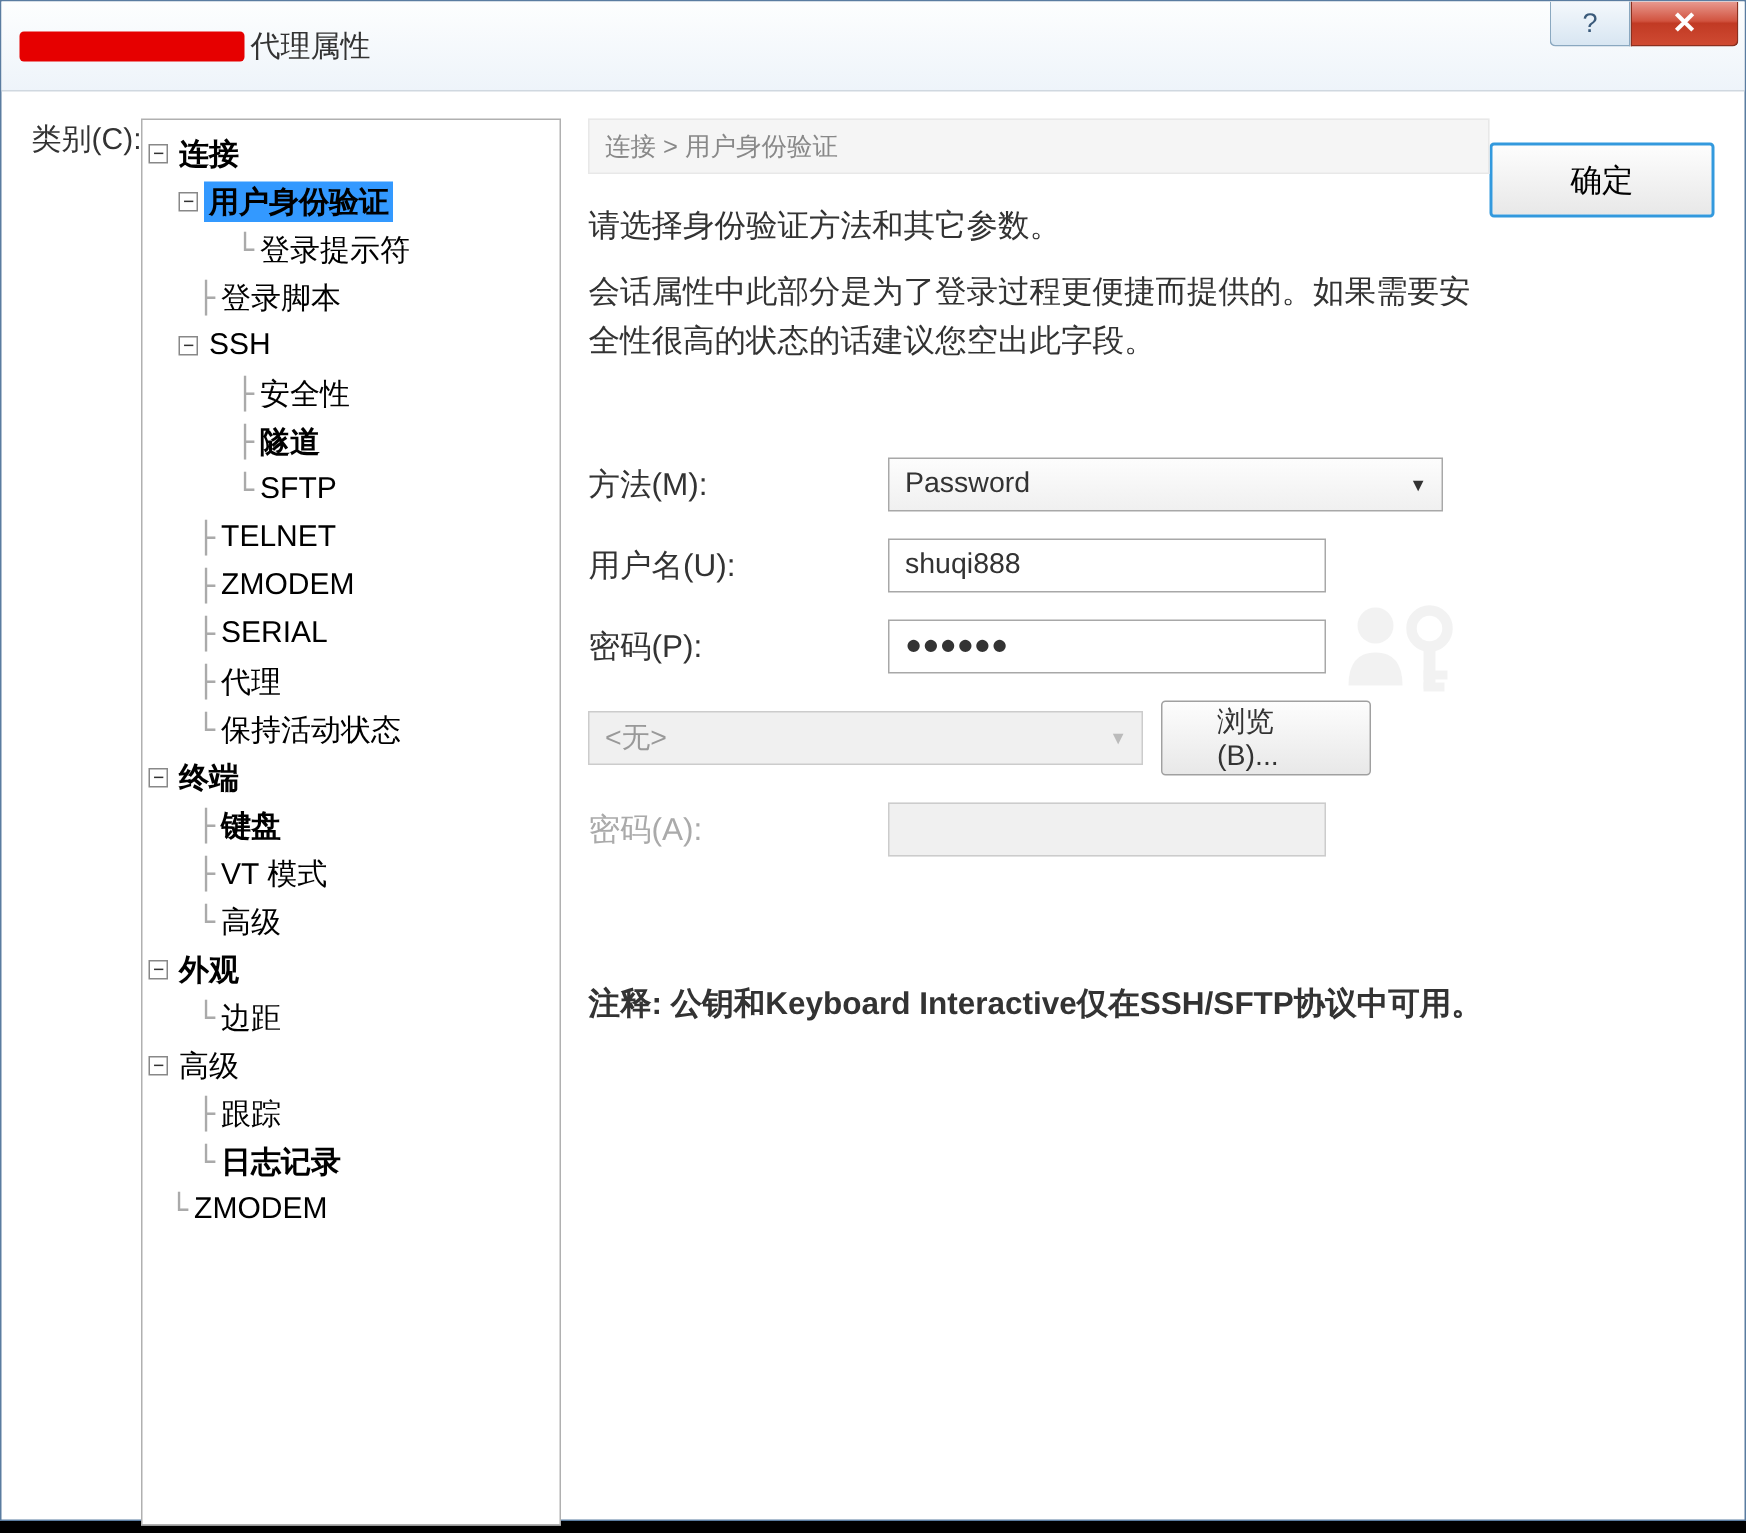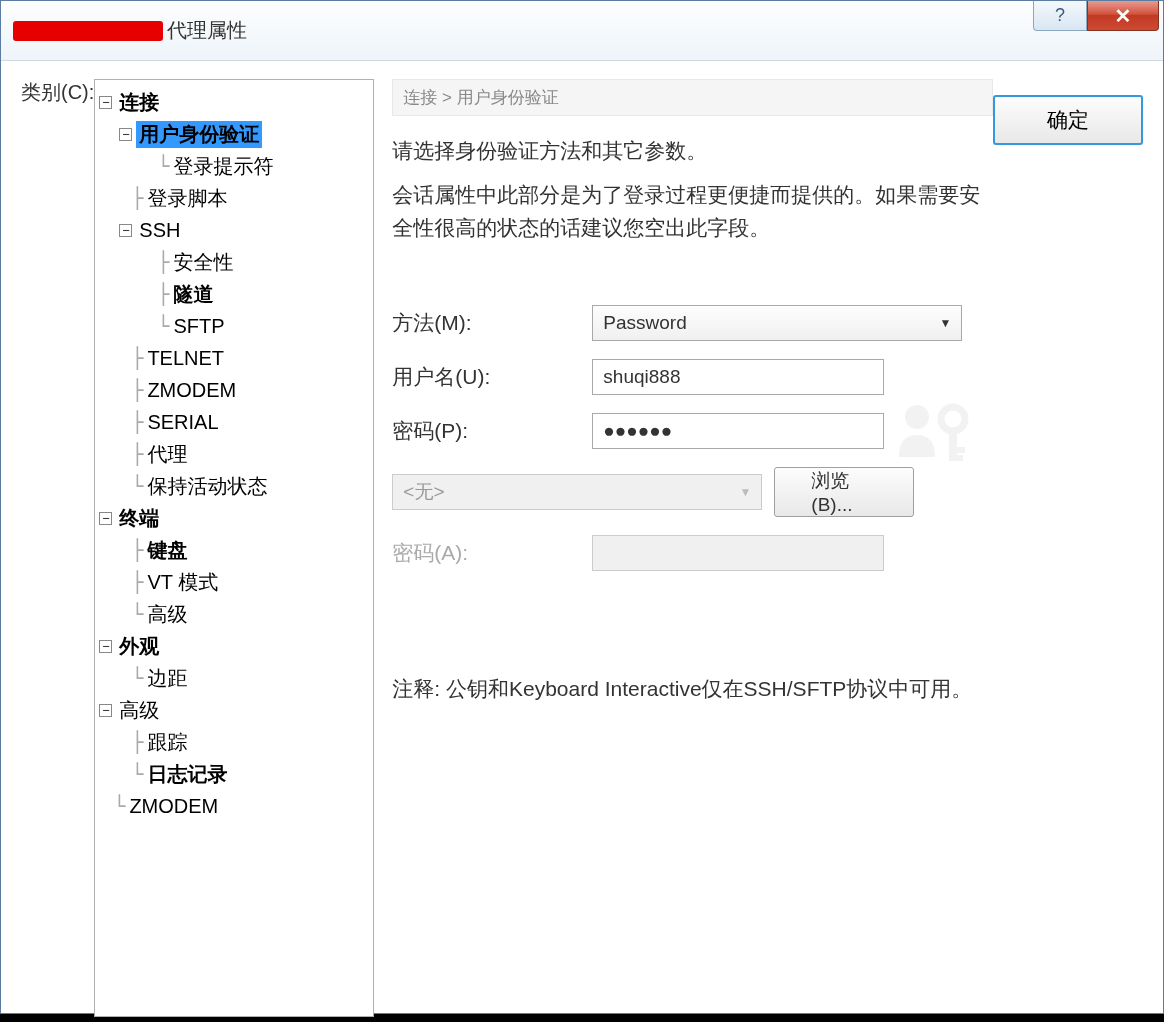--- a/index.html
+++ b/index.html
@@ -181,21 +181,21 @@
     .btn {
       height: 50px;
       padding: 0 36px;
       border: 1px solid #a0a0a0;
       background: linear-gradient(#fdfdfd,#e8e8e8);
       font-size: 19px;
       display: flex;
       align-items: center;
       border-radius: 3px;
     }
-    .note { margin-top: 86px; font-size: 21px; }
+    .note { margin-top: 66px; font-size: 21px; font-weight: bold; }
     .footer {
       display: flex;
       justify-content: flex-end;
       gap: 18px;
       padding-top: 16px;
     }
     .footer .btn { width: 150px; justify-content: center; font-size: 21px; }
     .footer .btn.primary { border: 2px solid #3399dd; }
     .person-key {
       opacity: 0.25;

